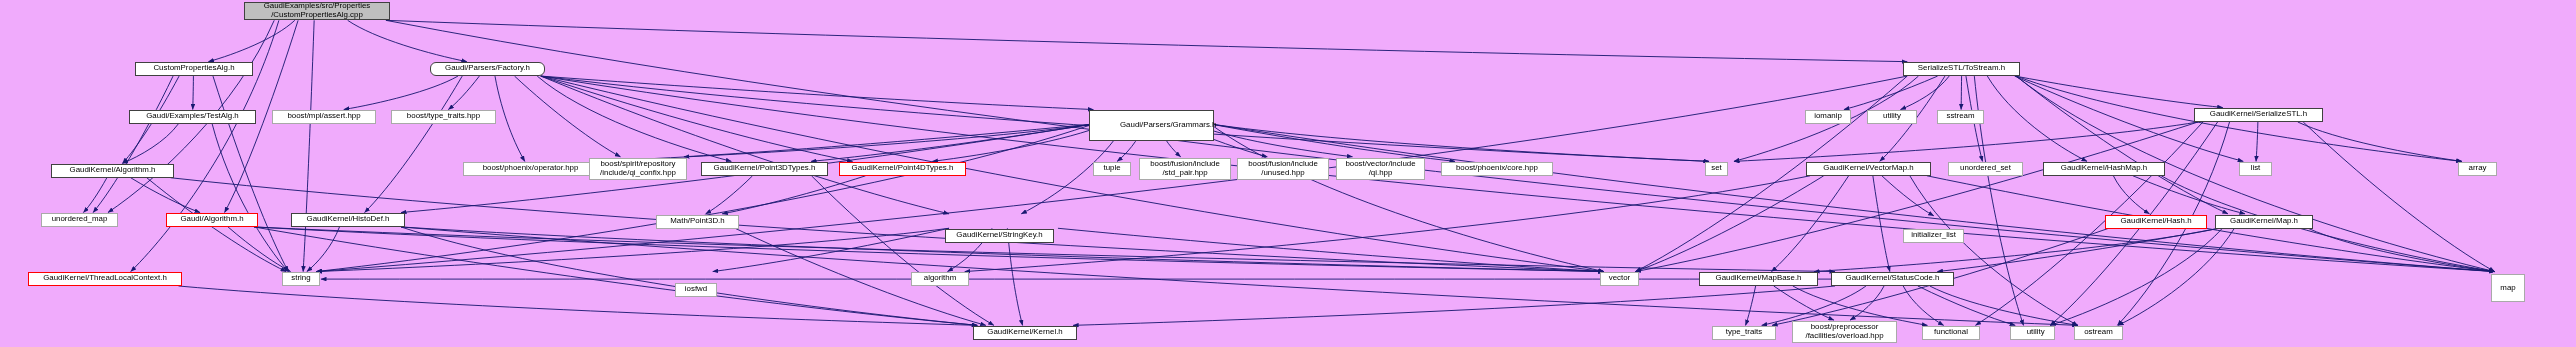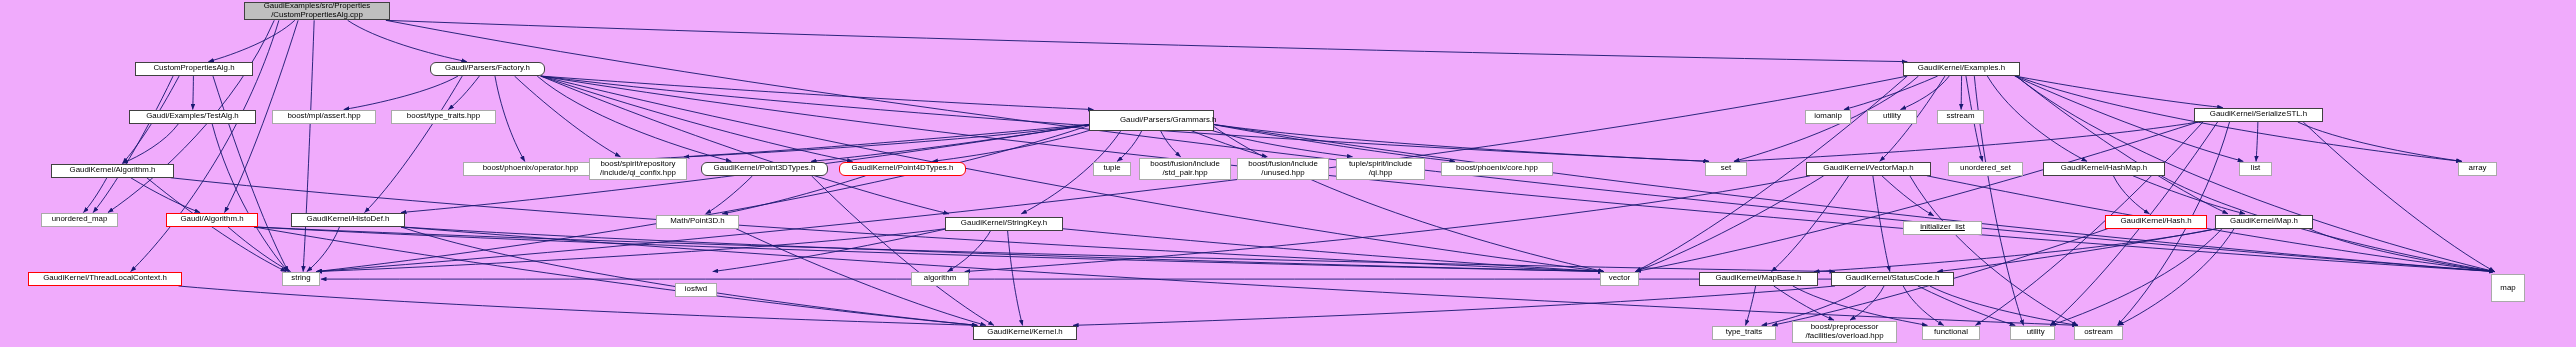--- a/index.html
+++ b/index.html
@@ -184,55 +184,55 @@
         <path d="M272,436 C577.0999999999999,463 1124.24,485.2 1489,496" fill="none" stroke="#191970" stroke-width="1.4" marker-end="url(#arrow)"></path>
         <path d="M1120,348 C1261.3844,414.6 1405.82576,469.36 1502.12,496" fill="none" stroke="#191970" stroke-width="1.4" marker-end="url(#arrow)"></path>
         <path d="M3213,348 C3023.19,414.6 2829.276,469.36 2700,496" fill="none" stroke="#191970" stroke-width="1.4" marker-end="url(#arrow)"></path>
       </g>
   </svg>
   <div id="node-layer">
       <div class="gnode root" style="left: 244px; top: 2px; width: 146px; height: 18.4px; font-size: 7.9px;">GaudiExamples/src/Properties
 /CustomPropertiesAlg.cpp</div>
       <div class="gnode hdr" style="left: 135px; top: 62px; width: 118px; height: 13.8px;">CustomPropertiesAlg.h</div>
       <div class="gnode hdr" style="left: 430px; top: 62px; width: 115px; height: 13.8px; border-radius: 6px;">Gaudi/Parsers/Factory.h</div>
-      <div class="gnode hdr" style="left: 1903px; top: 62px; width: 117px; height: 13.8px;">GaudiKernel/Examples.h</div>
+      <div class="gnode hdr" style="left: 1903px; top: 62px; width: 117px; height: 13.8px;">SerializeSTL/ToStream.h</div>
       <div class="gnode hdr" style="left: 129px; top: 110px; width: 127px; height: 13.8px;">Gaudi/Examples/TestAlg.h</div>
       <div class="gnode sys" style="left: 272px; top: 110px; width: 104px; height: 13.8px;">boost/mpl/assert.hpp</div>
       <div class="gnode sys" style="left: 391px; top: 110px; width: 105px; height: 13.8px;">boost/type_traits.hpp</div>
-      <div class="gnode hdr" style="left: 1089px; top: 110px; width: 125px; height: 21px; padding-left: 36px;">Gaudi/Parsers/Grammars.h</div>
+      <div class="gnode hdr" style="left: 1089px; top: 110px; width: 125px; height: 31px; padding-left: 36px;">Gaudi/Parsers/Grammars.h</div>
       <div class="gnode hdr" style="left: 2194px; top: 108px; width: 129px; height: 13.8px;">GaudiKernel/SerializeSTL.h</div>
       <div class="gnode sys" style="left: 1805px; top: 110px; width: 46px; height: 13.8px;">iomanip</div>
       <div class="gnode sys" style="left: 1867px; top: 110px; width: 50px; height: 13.8px;">utility</div>
       <div class="gnode sys" style="left: 1937px; top: 110px; width: 47px; height: 13.8px;">sstream</div>
       <div class="gnode hdr" style="left: 51px; top: 164px; width: 123px; height: 13.8px;">GaudiKernel/Algorithm.h</div>
       <div class="gnode sys" style="left: 463px; top: 162px; width: 135px; height: 13.8px;">boost/phoenix/operator.hpp</div>
       <div class="gnode sys" style="left: 589px; top: 158px; width: 98px; height: 21.7px;">boost/spirit/repository
 /include/qi_confix.hpp</div>
-      <div class="gnode hdr" style="left: 701px; top: 162px; width: 127px; height: 13.8px; border-radius: 6px;">GaudiKernel/Point3DTypes.h</div>
-      <div class="gnode red" style="left: 839px; top: 162px; width: 127px; height: 13.8px; border-radius: 6px;">GaudiKernel/Point4DTypes.h</div>
+      <div class="gnode hdr" style="left: 701px; top: 162px; width: 127px; height: 13.8px;">GaudiKernel/Point3DTypes.h</div>
+      <div class="gnode red" style="left: 839px; top: 162px; width: 127px; height: 13.8px;">GaudiKernel/Point4DTypes.h</div>
       <div class="gnode sys" style="left: 1093px; top: 162px; width: 38px; height: 13.8px;">tuple</div>
       <div class="gnode sys" style="left: 1139px; top: 158px; width: 92px; height: 21.7px;">boost/fusion/include
 /std_pair.hpp</div>
       <div class="gnode sys" style="left: 1237px; top: 158px; width: 92px; height: 21.7px;">boost/fusion/include
 /unused.hpp</div>
-      <div class="gnode sys" style="left: 1336px; top: 158px; width: 89px; height: 21.7px;">tuple/spirit/include
+      <div class="gnode sys" style="left: 1336px; top: 158px; width: 89px; height: 21.7px;">boost/vector/include
 /qi.hpp</div>
       <div class="gnode sys" style="left: 1441px; top: 162px; width: 112px; height: 13.8px;">boost/phoenix/core.hpp</div>
-      <div class="gnode sys" style="left: 1705px; top: 162px; width: 42px; height: 13.8px;">set</div>
+      <div class="gnode sys" style="left: 1705px; top: 162px; width: 23px; height: 13.8px;">set</div>
       <div class="gnode hdr" style="left: 1806px; top: 162px; width: 125px; height: 13.8px;">GaudiKernel/VectorMap.h</div>
       <div class="gnode sys" style="left: 1948px; top: 162px; width: 75px; height: 13.8px;">unordered_set</div>
       <div class="gnode hdr" style="left: 2043px; top: 162px; width: 122px; height: 13.8px;">GaudiKernel/HashMap.h</div>
       <div class="gnode sys" style="left: 2239px; top: 162px; width: 33px; height: 13.8px;">list</div>
       <div class="gnode sys" style="left: 2458px; top: 162px; width: 39px; height: 13.8px;">array</div>
       <div class="gnode sys" style="left: 41px; top: 213px; width: 77px; height: 13.8px;">unordered_map</div>
       <div class="gnode red" style="left: 166px; top: 213px; width: 92px; height: 13.8px;">Gaudi/Algorithm.h</div>
       <div class="gnode hdr" style="left: 291px; top: 213px; width: 114px; height: 13.8px;">GaudiKernel/HistoDef.h</div>
       <div class="gnode sys" style="left: 656px; top: 215px; width: 83px; height: 13.8px;">Math/Point3D.h</div>
-      <div class="gnode hdr" style="left: 945px; top: 217px; width: 118px; height: 13.8px;">GaudiKernel/StringKey.h</div>
-      <div class="gnode sys" style="left: 1903px; top: 221px; width: 79px; height: 13.8px; text-decoration: underline;">initializer_list</div>
+      <div class="gnode hdr" style="left: 945px; top: 229px; width: 109px; height: 13.8px;">GaudiKernel/StringKey.h</div>
+      <div class="gnode sys" style="left: 1903px; top: 229px; width: 61px; height: 13.8px;">initializer_list</div>
       <div class="gnode red" style="left: 2105px; top: 215px; width: 102px; height: 13.8px;">GaudiKernel/Hash.h</div>
       <div class="gnode hdr" style="left: 2215px; top: 215px; width: 98px; height: 13.8px;">GaudiKernel/Map.h</div>
       <div class="gnode sys" style="left: 282px; top: 272px; width: 38px; height: 13.8px; text-align: right;">string</div>
       <div class="gnode red" style="left: 28px; top: 272px; width: 154px; height: 13.8px;">GaudiKernel/ThreadLocalContext.h</div>
       <div class="gnode sys" style="left: 675px; top: 283px; width: 42px; height: 13.8px;">iosfwd</div>
       <div class="gnode sys" style="left: 911px; top: 272px; width: 58px; height: 13.8px;">algorithm</div>
       <div class="gnode sys" style="left: 1600px; top: 272px; width: 39px; height: 13.8px;">vector</div>
       <div class="gnode hdr" style="left: 1699px; top: 272px; width: 119px; height: 13.8px;">GaudiKernel/MapBase.h</div>
       <div class="gnode hdr" style="left: 1831px; top: 272px; width: 123px; height: 13.8px;">GaudiKernel/StatusCode.h</div>
       <div class="gnode sys" style="left: 2491px; top: 274px; width: 34px; height: 28px;">map</div>

